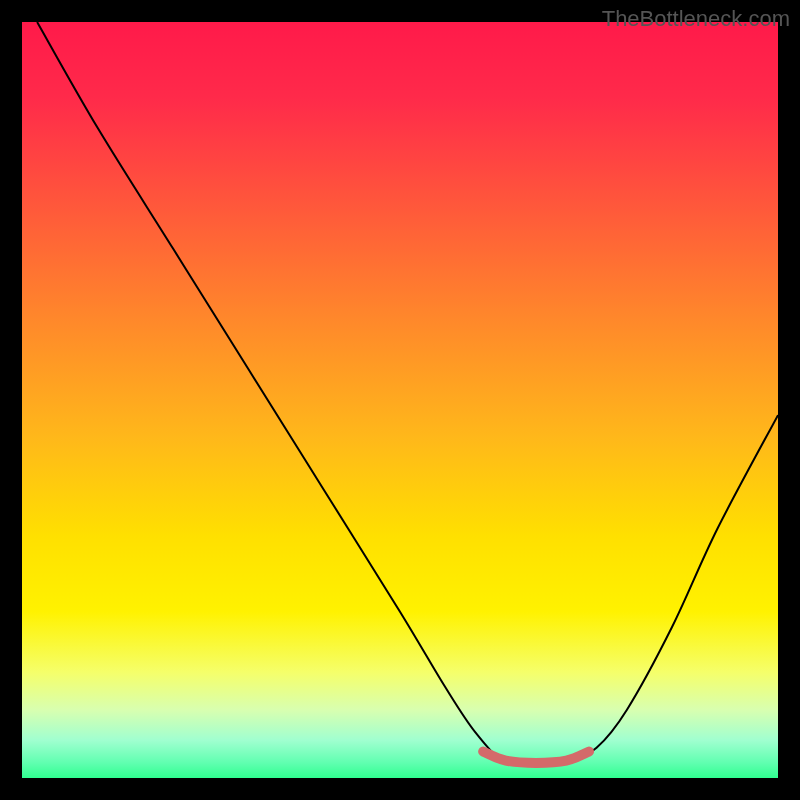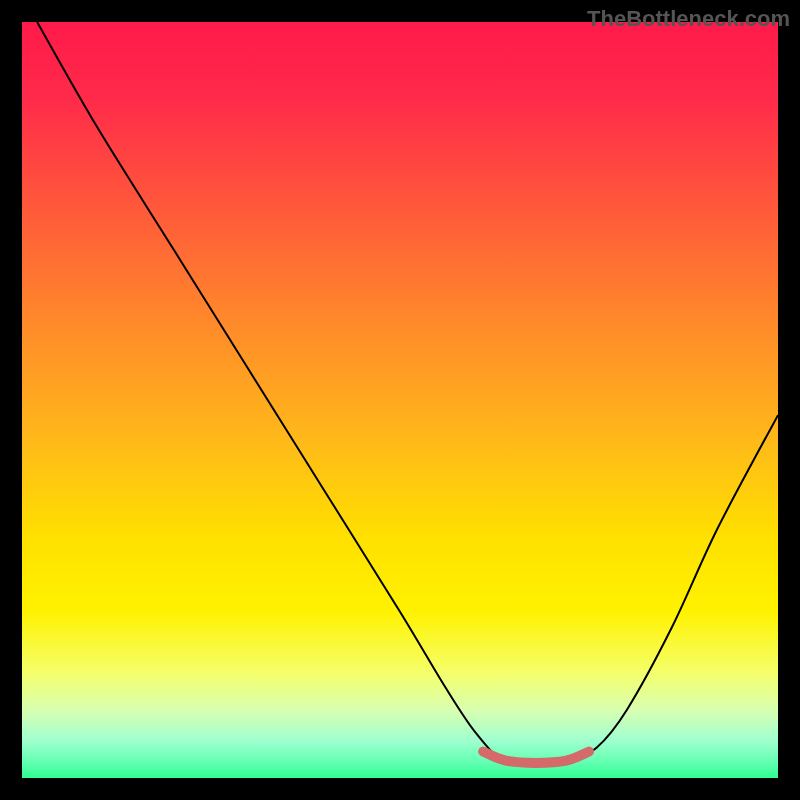--- a/index.html
+++ b/index.html
@@ -10,21 +10,21 @@
     background: #000;
     position: relative;
     font-family: Arial, sans-serif;
   }
   .watermark {
     position: absolute;
     top: 6px;
     right: 10px;
     color: #555;
     font-size: 22px;
-    font-weight: 700;
+    font-weight: 400;
     z-index: 10;
   }
   .plot-area {
     position: absolute;
     left: 22px;
     top: 22px;
     width: 756px;
     height: 756px;
     overflow: hidden;
   }

